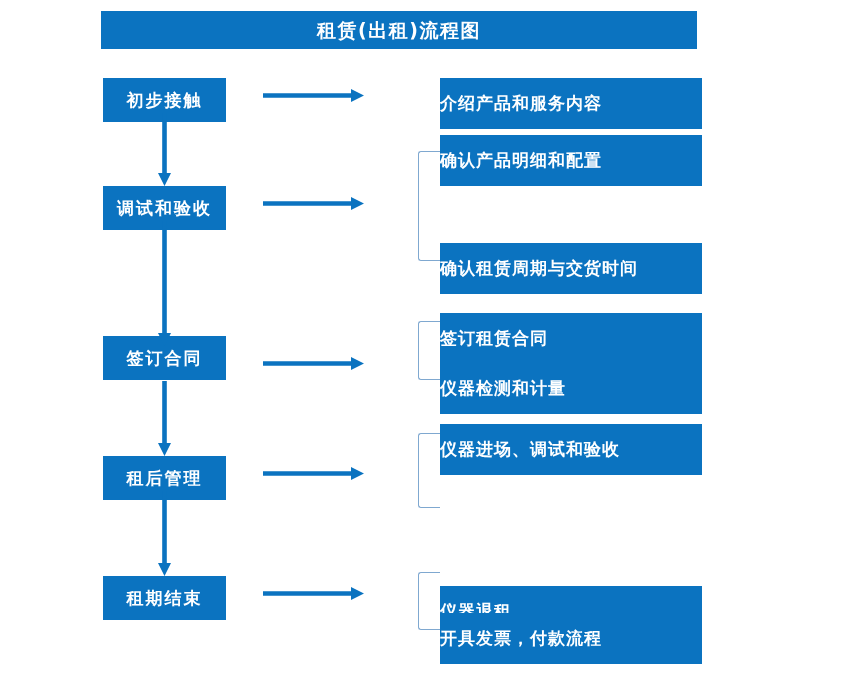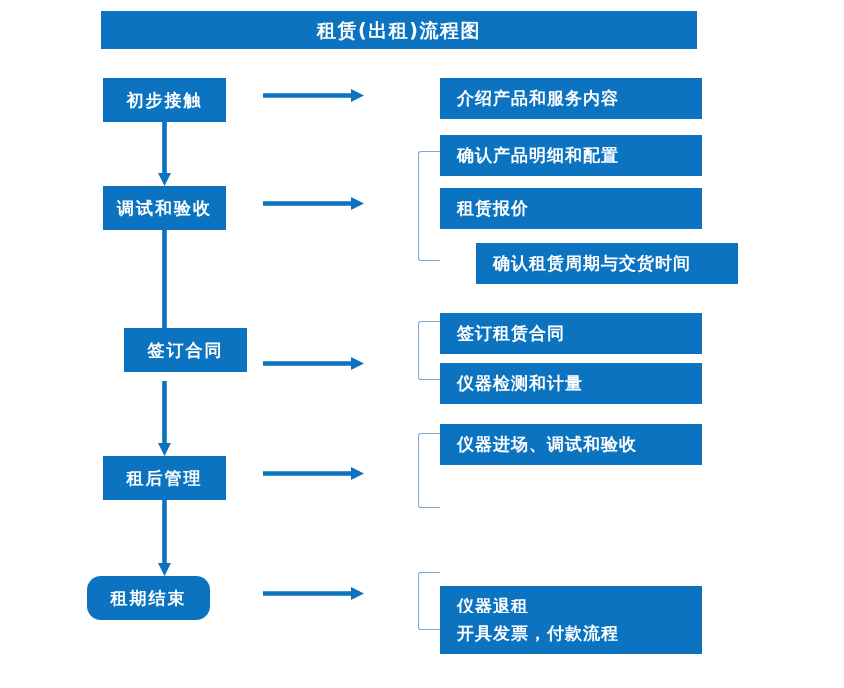--- a/index.html
+++ b/index.html
@@ -44,23 +44,22 @@
   .stage-box {
     width: 123px;
     height: 44px;
     justify-content: center;
     font-size: 17px;
     letter-spacing: 2px;
   }
   .detail-box {
     left: 440px;
     width: 262px;
-    height: 41px;
+    height: 51px;
     justify-content: flex-start;
-    padding-left: 17px;
     font-size: 17px;
     letter-spacing: 1px;
   }
   .v-arrow {
     position: absolute;
     width: 13px;
   }
   .h-arrow {
     position: absolute;
     height: 13px;
@@ -81,25 +80,25 @@
 <body>
 
 <div id="canvas">
 
   <div class="box title-bar">租赁(出租)流程图</div>
 
   <div class="box stage-box" style="left:103px; top:78px;">初步接触</div>
 
   <div class="box stage-box" style="left:103px; top:186px;">调试和验收</div>
 
-  <div class="box stage-box" style="left:103px; top:328px;margin-left:21px;">签订合同</div>
+  <div class="box stage-box" style="left:103px; top:336px;">签订合同</div>
 
   <div class="box stage-box" style="left:103px; top:456px;">租后管理</div>
 
-  <div class="box stage-box" style="left:87px; top:576px;border-radius:14px;">租期结束</div>
+  <div class="box stage-box" style="left:103px; top:576px;">租期结束</div>
 
   <svg class="v-arrow" style="left:158px; top:113px; height:73px;" viewBox="0 0 13 73">
     <path d="M4.2 0 H8.8 V60 H13 L6.5 73 L0 60 H4.2 Z" fill="#0B73C0"></path>
   </svg>
 
   <svg class="v-arrow" style="left:158px; top:221px; height:125px;" viewBox="0 0 13 125">
     <path d="M4.2 0 H8.8 V112 H13 L6.5 125 L0 112 H4.2 Z" fill="#0B73C0"></path>
   </svg>
 
   <svg class="v-arrow" style="left:158px; top:381px; height:75px;" viewBox="0 0 13 75">
@@ -132,23 +131,22 @@
 
   <div class="bracket" style="top:151px; height:110px;"></div>
   <div class="bracket" style="top:321px; height:59px;"></div>
   <div class="bracket" style="top:433px; height:75px;"></div>
   <div class="bracket" style="top:572px; height:58px;"></div>
 
   <div class="box detail-box" style="top:78px;">介绍产品和服务内容</div>
 
   <div class="box detail-box" style="top:135px;">确认产品明细和配置</div>
 
-  <div class="box detail-box" style="top:188px;">租赁报价</div>
 
-  <div class="box detail-box" style="top:243px;margin-left:36px;">确认租赁周期与交货时间</div>
+  <div class="box detail-box" style="top:243px;">确认租赁周期与交货时间</div>
 
   <div class="box detail-box" style="top:313px;">签订租赁合同</div>
 
   <div class="box detail-box" style="top:363px;">仪器检测和计量</div>
 
   <div class="box detail-box" style="top:424px;">仪器进场、调试和验收</div>
 
 
   <div class="box detail-box" style="top:586px;">仪器退租</div>
 

